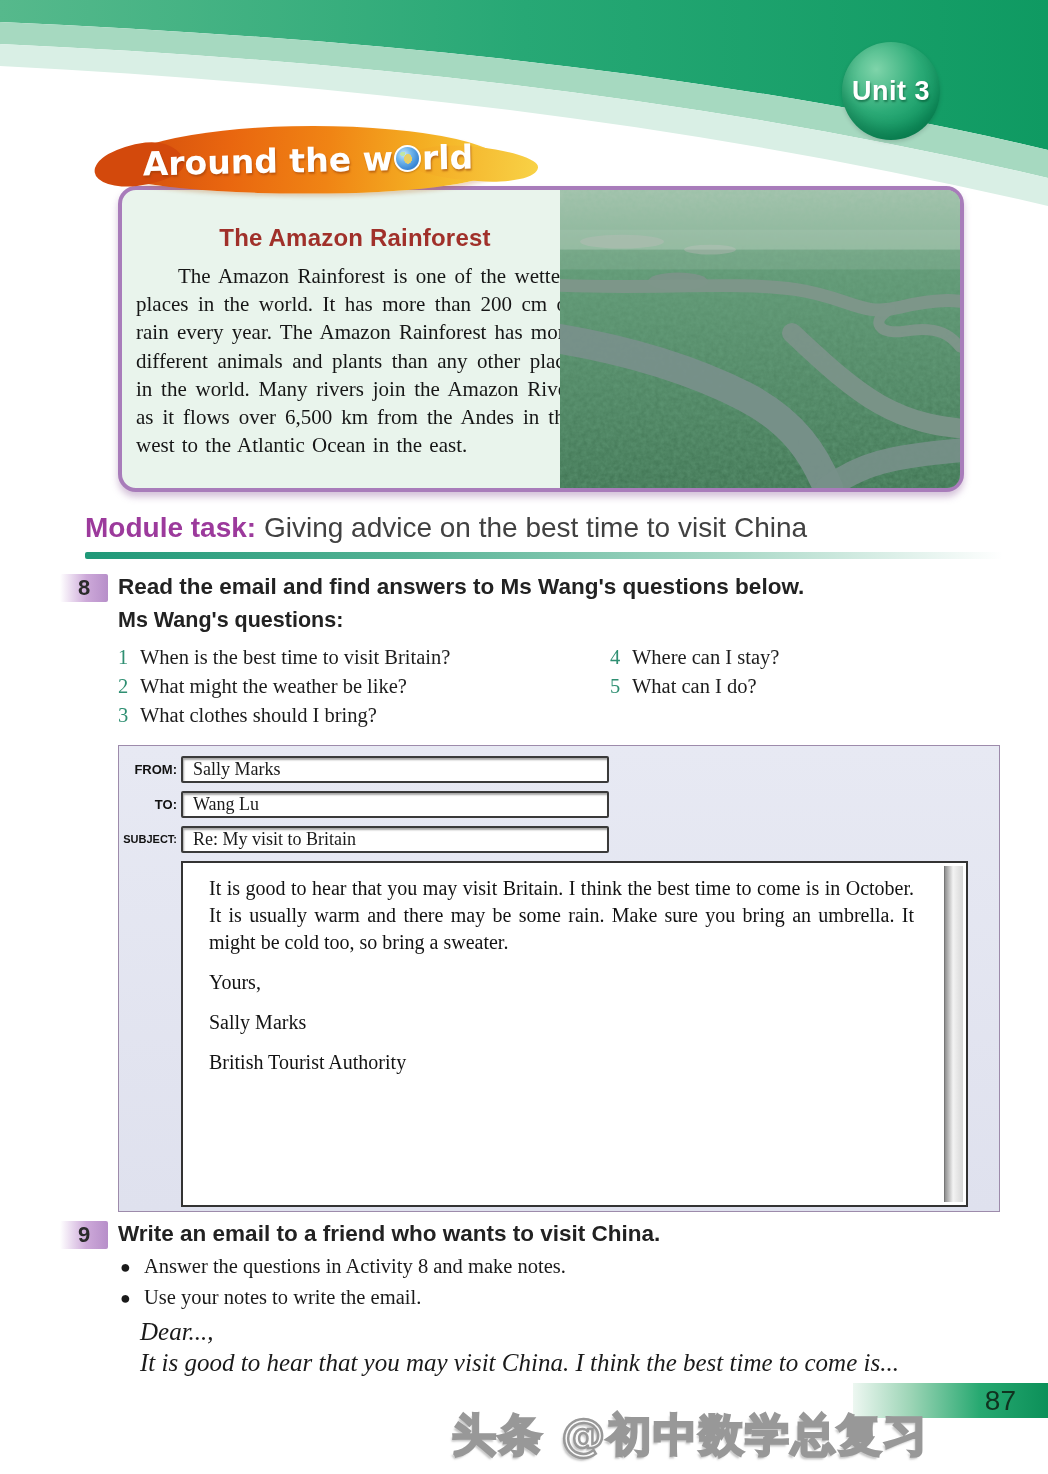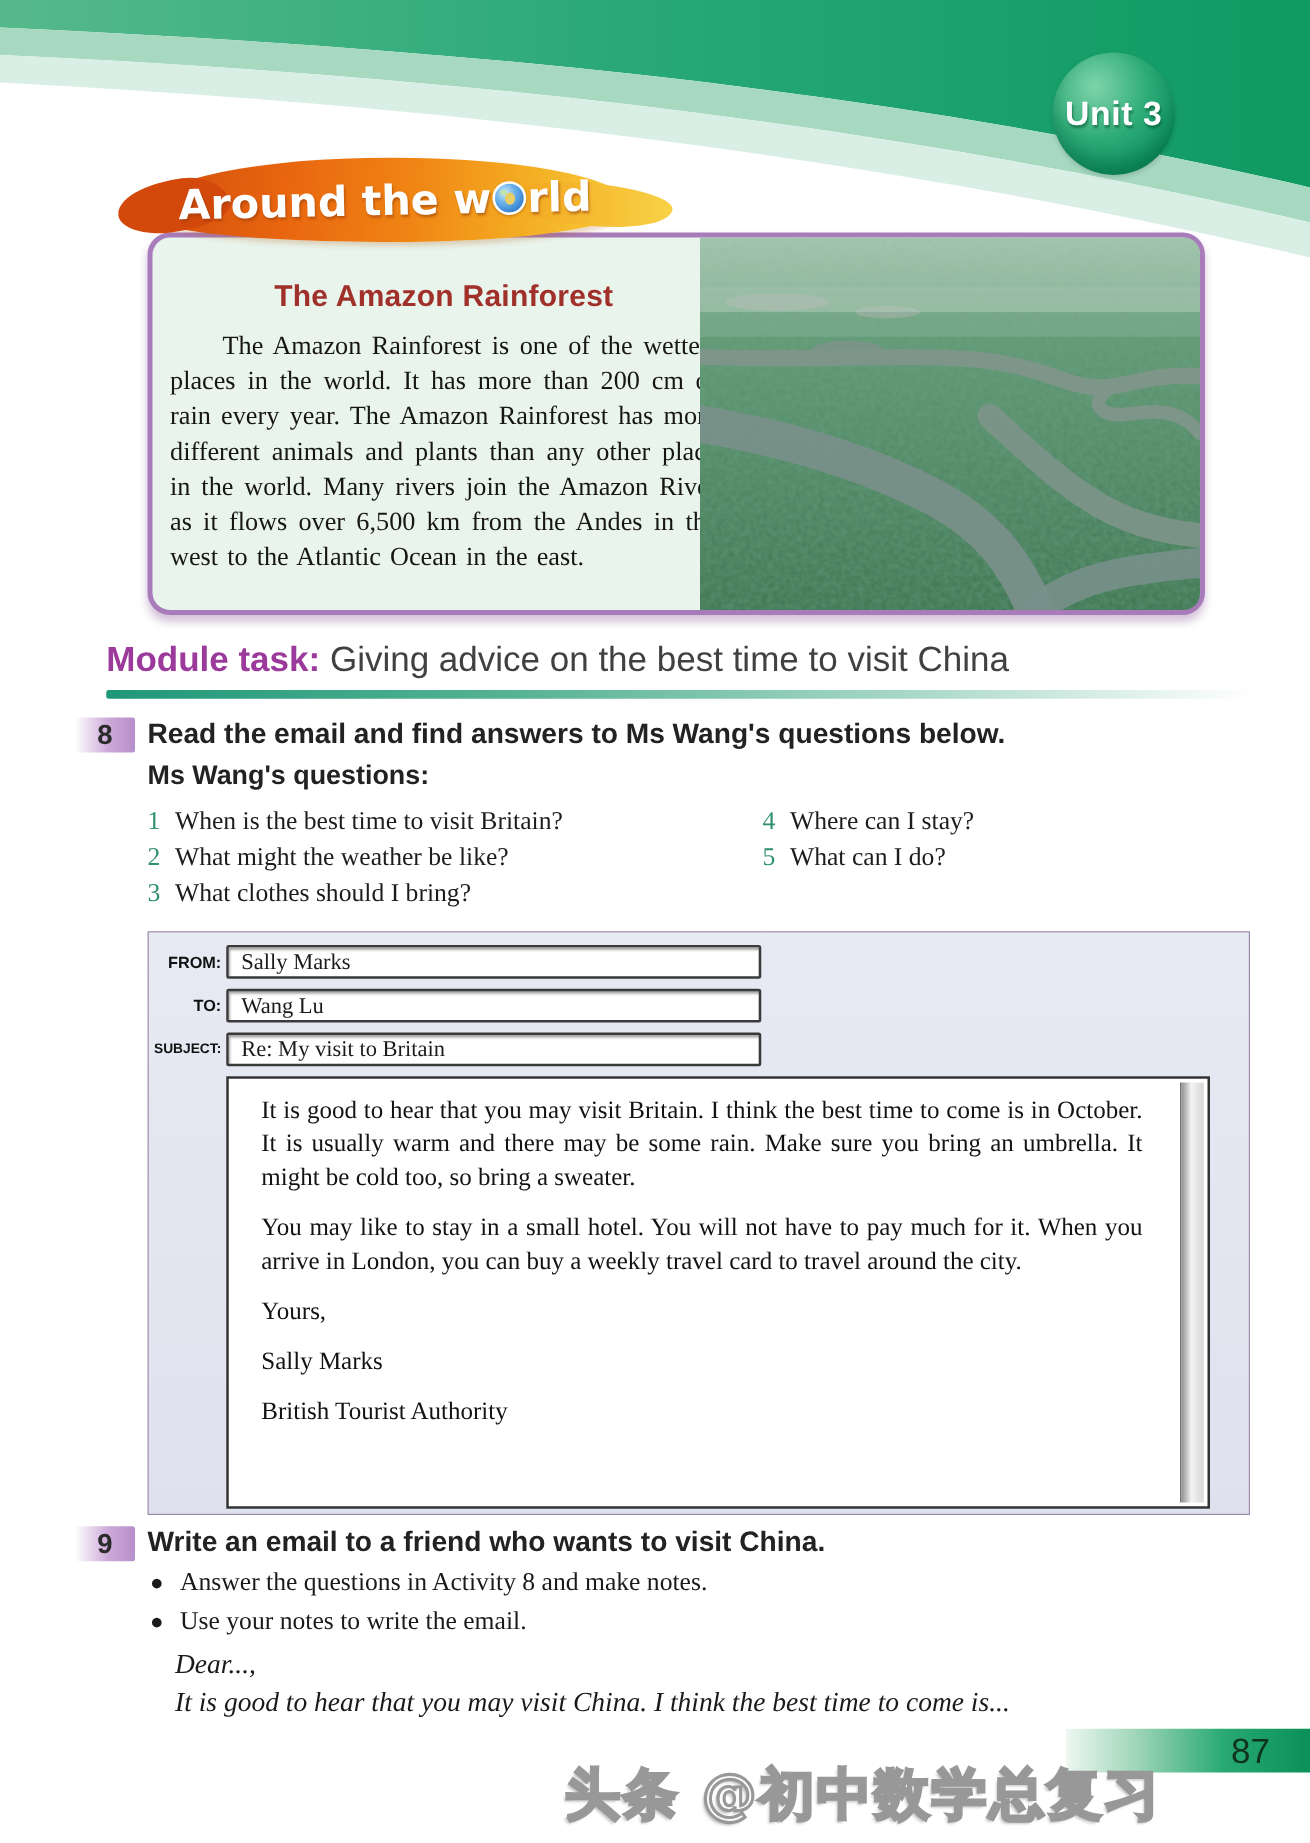--- a/index.html
+++ b/index.html
@@ -93,21 +93,21 @@
   .scroll-strip { position:absolute; right:3px; top:3px; bottom:3px; width:19px;
     background:linear-gradient(90deg,#8f8f8f 0%, #f3f3f3 45%, #d7d7d7 100%);
     border-left:1px solid #777; }
 
   
   .bullets { position:absolute; left:120px; top:1255px; }
   .b-item { display:flex; height:31px; align-items:baseline;
     font-family:"Liberation Serif", serif; font-size:20.5px; color:#1a1a1a; }
   .b-dot { width:24px; flex:0 0 24px; font-size:18px; }
   .examples { position:absolute; left:140px; top:1318px; }
-  .ex-line { font-family:"Liberation Serif", serif; font-style:italic; font-size:22px;
+  .ex-line { font-family:"Liberation Serif", serif; font-style:italic; font-size:25px;
     color:#1a1a1a; height:31px; }
 
   
   .footer-bar { position:absolute; left:853px; top:1383px; width:195px; height:35px;
     background:linear-gradient(90deg,#edf7f1 0%, #9bd4b5 30%, #27a971 65%, #0c9059 100%);
     display:flex; align-items:center; justify-content:flex-end; padding-right:32px; }
   .footer-bar span { font-weight:normal; font-size:28px; color:#10331f; }
   .watermark { position:absolute; left:452px; top:1406px; width:596px;
     font-family:"DejaVu Sans", sans-serif; font-weight:bold; font-size:44px; letter-spacing:2px;
     color:#fbfbfb; -webkit-text-stroke:2.5px #989898;
@@ -221,21 +221,20 @@
       <span class="email-label" style="left:0; top:0; font-size:13px;">TO:</span>
       <input class="email-input" style="top: 0px;" value="Wang Lu">
     </div>
     <div class="email-row" style="top:80px; width:100%;">
       <span class="email-label" style="left:0; top:0; font-size:11px;">SUBJECT:</span>
       <input class="email-input" style="top: 0px;" value="Re: My visit to Britain">
     </div>
 
     <div class="email-body">
       <p class="just">It is good to hear that you may visit Britain. I think the best time to come is in October. It is usually warm and there may be some rain. Make sure you bring an umbrella. It might be cold too, so bring a sweater.</p>
-      <p class="just">You may like to stay in a small hotel. You will not have to pay much for it. When you arrive in London, you can buy a weekly travel card to travel around the city.</p>
       <p>Yours,</p>
       <p>Sally Marks</p>
       <p>British Tourist Authority</p>
       <div class="scroll-strip"></div>
     </div>
   </div>
 
   <div class="act-badge" style="left:60px; top:1221px;">9</div>
   <div class="act-title" style="left:118px; top:1221px;">Write an email to a friend who wants to visit China.</div>
 

